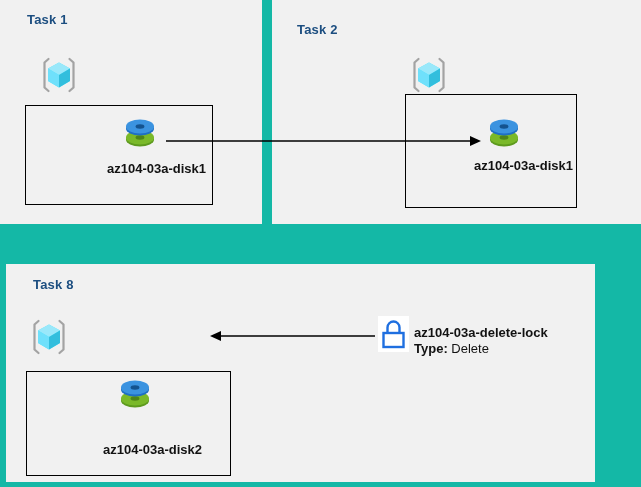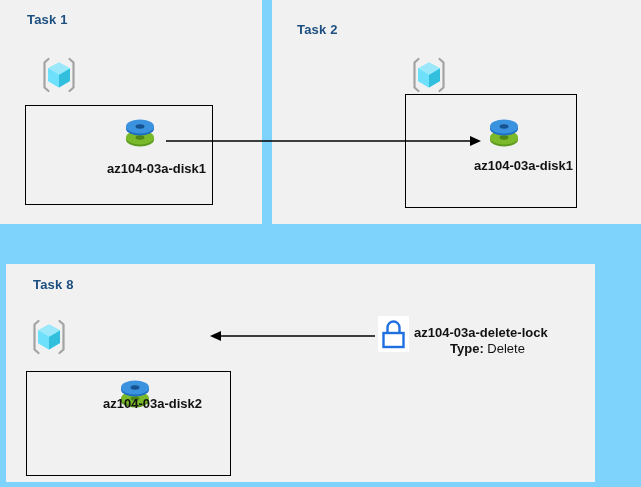--- a/index.html
+++ b/index.html
@@ -11,21 +11,21 @@
     width: 641px;
     height: 487px;
     position: relative;
     font-family: "Liberation Sans", sans-serif;
     overflow: hidden;
   }
 
   .canvas {
     position: absolute;
     inset: 0;
-    background: #7dd3fc;
+    background: #14b8a6;
   }
 
   
   .task-panel {
     position: absolute;
     background: #f1f1f1;
     box-sizing: border-box;
   }
   #task1-panel { left: 0px;   top: 0px;   width: 262px; height: 224px; }
   #task2-panel { left: 272px; top: 0px;   width: 369px; height: 224px; }
@@ -89,40 +89,40 @@
     position: absolute;
     font-weight: bold;
     font-size: 13px;
     color: #121212;
     white-space: nowrap;
     text-align: center;
     margin-left: 28px;
   }
   #disk1-label  { left: 79px;  top: 161px; }
   #disk1b-label { left: 446px; top: 158px; }
-  #disk2-label  { left: 75px;  top: 396px; }
+  #disk2-label  { left: 75px;  top: 442px; }
 
   
   #lock-icon {
     position: absolute;
     left: 378px;
     top: 316px;
     width: 31px;
     height: 36px;
     background: #ffffff;
   }
 
   .lock-label {
     position: absolute;
     font-size: 13px;
     color: #121212;
     white-space: nowrap;
   }
   #lock-name { left: 414px; top: 325px; font-weight: bold; }
-  #lock-type { left: 414px; top: 341px; margin-left: 36px; }
+  #lock-type { left: 414px; top: 341px; }
   #lock-type b { font-weight: bold; }
 
   
   #arrow-layer {
     position: absolute;
     left: 0;
     top: 0;
     width: 641px;
     height: 487px;
     pointer-events: none;

